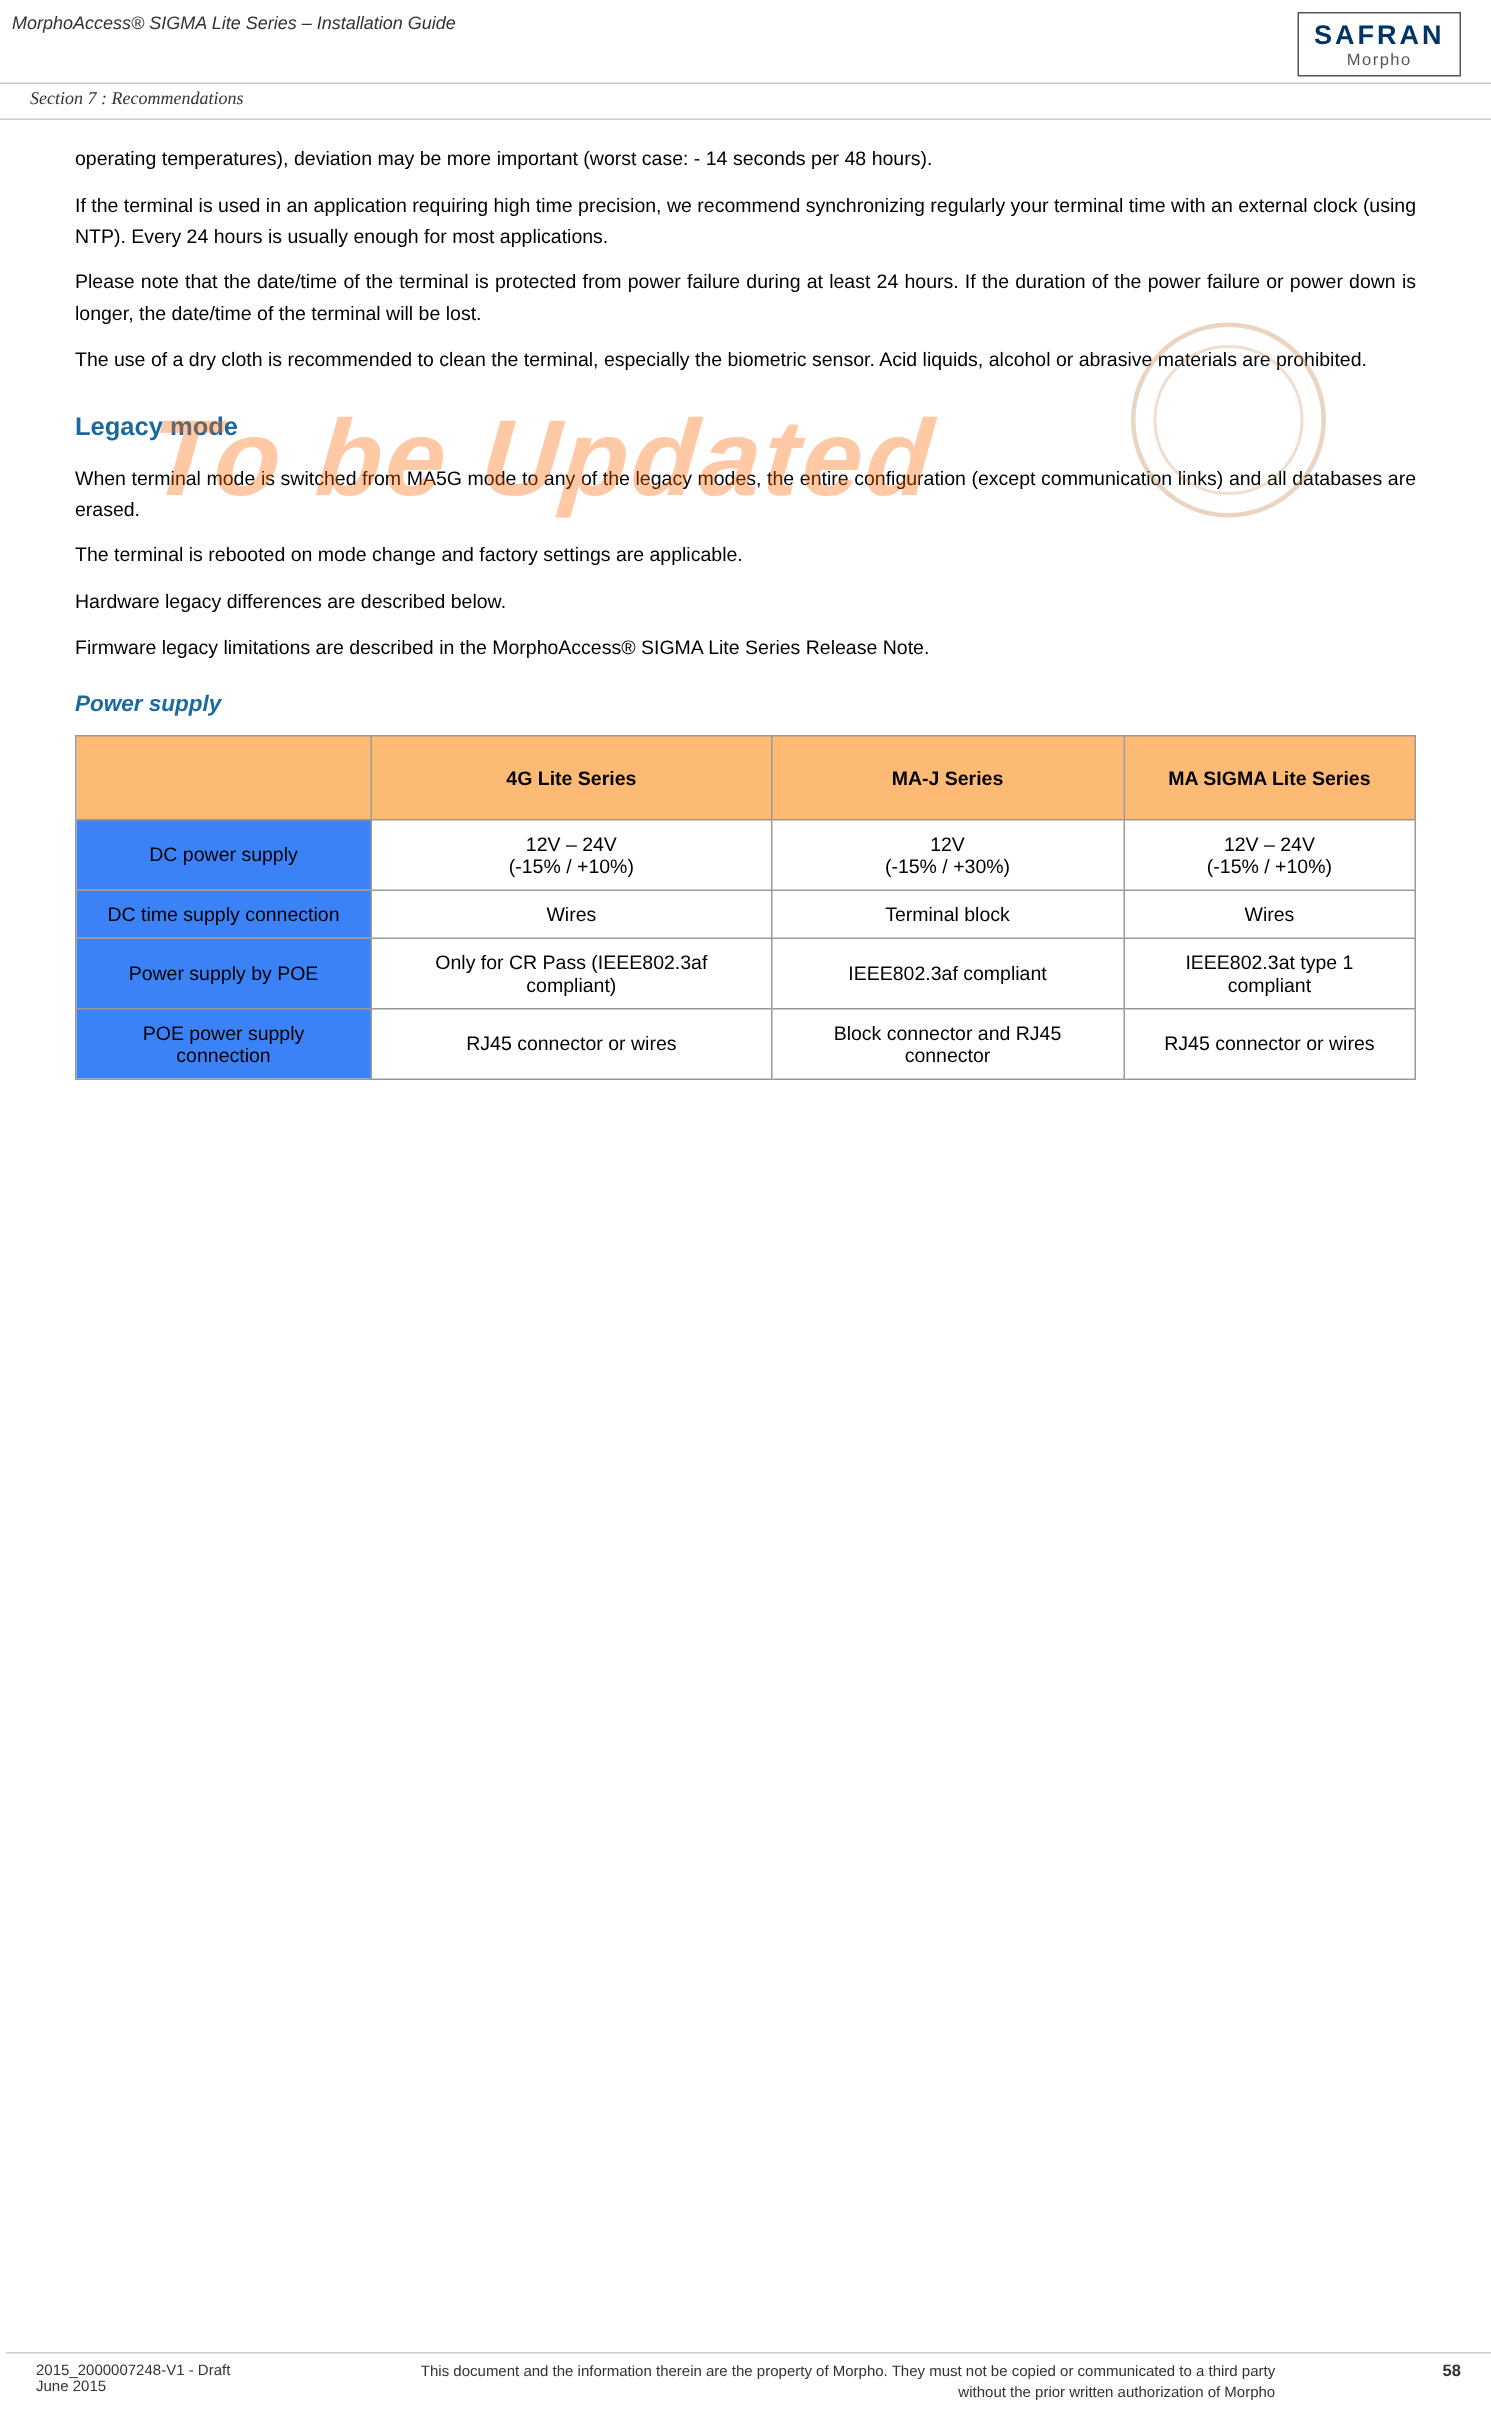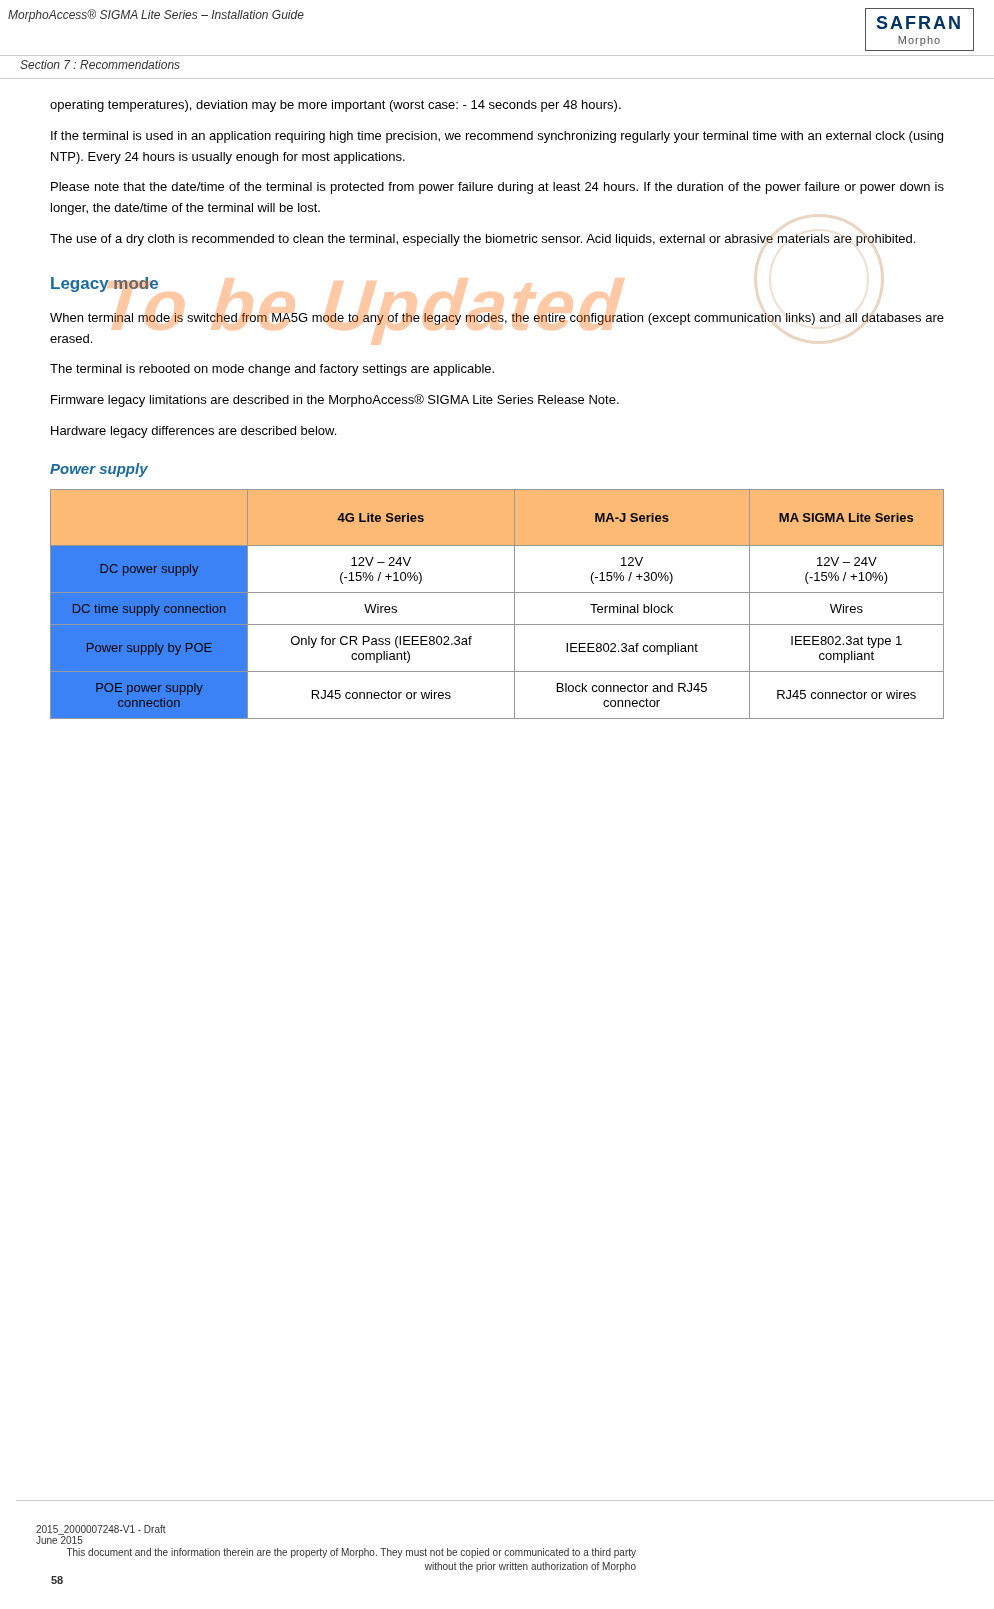--- a/index.html
+++ b/index.html
@@ -45,20 +45,21 @@
       font-size: 11px;
       color: #555;
       letter-spacing: 1px;
     }
     .subheader {
       font-style: italic;
       font-size: 12px;
       color: #333;
       padding: 2px 20px 6px 20px;
       border-bottom: 1px solid #ccc;
+      font-family: Liberation Serif, serif;
     }
     .content {
       padding: 16px 50px 16px 50px;
     }
     .body-text {
       font-size: 13px;
       line-height: 1.6;
       text-align: justify;
       margin-bottom: 10px;
     }
@@ -133,31 +134,30 @@
       vertical-align: middle;
     }
     table.power-table td.row-label {
       text-align: center;
       font-weight: normal;
       background: #3b82f6;
     }
     .footer {
       position: absolute;
       bottom: 0;
-      left: 16px;
+      left: 4px;
       right: 0;
       border-top: 1px solid #ccc;
-      padding: 23px 20px;
+      padding: 6px 20px;
       display: flex;
       justify-content: space-between;
       align-items: flex-start;
       font-size: 10px;
       color: #333;
       background: #fff;
-      flex-direction: column;
     }
     .footer-left {
       display: flex;
       flex-direction: column;
     }
     .footer-center {
       font-size: 10px;
       color: #333;
       max-width: 600px;
       text-align: right;
@@ -190,31 +190,31 @@
     </div>
   </div>
   <div class="subheader">Section 7 : Recommendations</div>
 
   <div class="content">
 
     <p class="body-text">operating temperatures), deviation may be more important (worst case: - 14 seconds per 48 hours).</p>
     <p class="body-text">If the terminal is used in an application requiring high time precision, we recommend synchronizing regularly your terminal time with an external clock (using NTP). Every 24 hours is usually enough for most applications.</p>
     <p class="body-text">Please note that the date/time of the terminal is protected from power failure during at least 24 hours. If the duration of the power failure or power down is longer, the date/time of the terminal will be lost.</p>
 
-    <p class="body-text">The use of a dry cloth is recommended to clean the terminal, especially the biometric sensor. Acid liquids, external or abrasive materials are prohibited.</p>
+    <p class="body-text">The use of a dry cloth is recommended to clean the terminal, especially the biometric sensor. Acid liquids, alcohol or abrasive materials are prohibited.</p>
 
     <div class="watermark-container">
       <div class="stamp-circle">
         <div class="stamp-inner"></div>
       </div>
       <div class="section-title">Legacy mode</div>
       <p class="body-text">When terminal mode is switched from MA5G mode to any of the legacy modes, the entire configuration (except communication links) and all databases are erased.</p>
       <p class="body-text">The terminal is rebooted on mode change and factory settings are applicable.</p>
+      <p class="body-text">Hardware legacy differences are described below.</p>
       <p class="body-text">Firmware legacy limitations are described in the MorphoAccess® SIGMA Lite Series Release Note.</p>
-      <p class="body-text">Hardware legacy differences are described below.</p>
 
       <div class="watermark">To be Updated</div>
     </div>
 
     <div class="section-title-italic">Power supply</div>
 
     <table class="power-table">
       <thead>
         <tr>
           <th></th>

